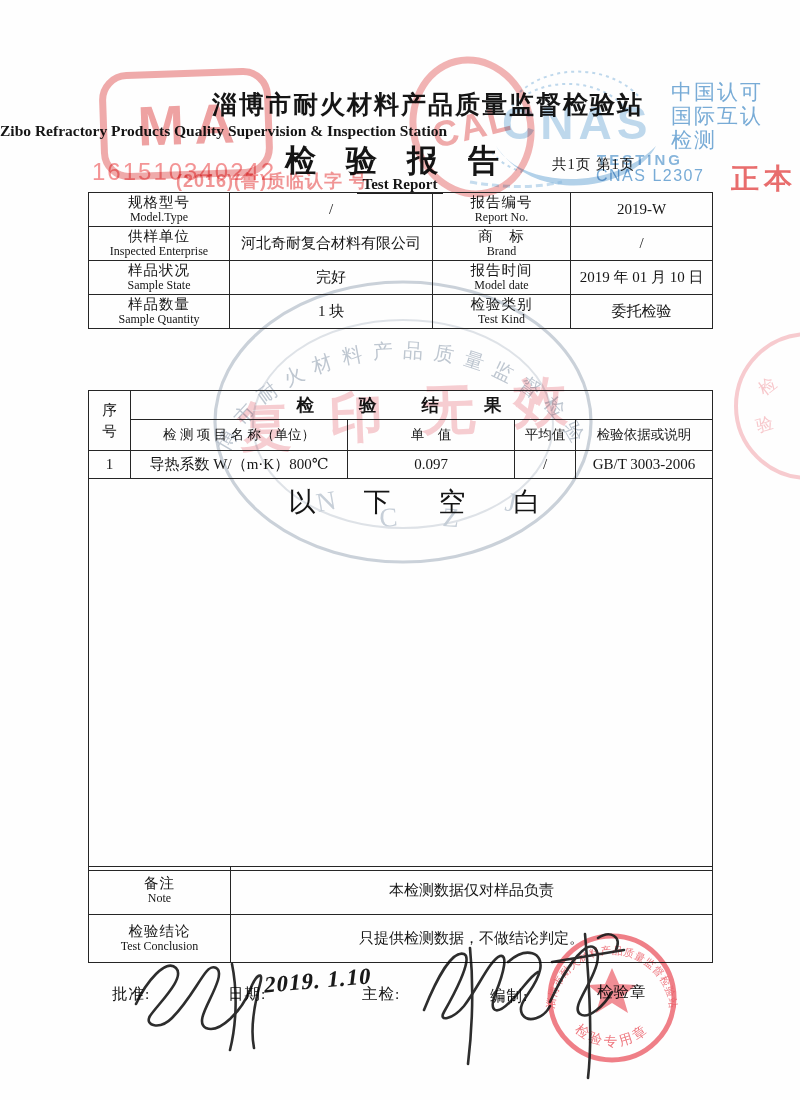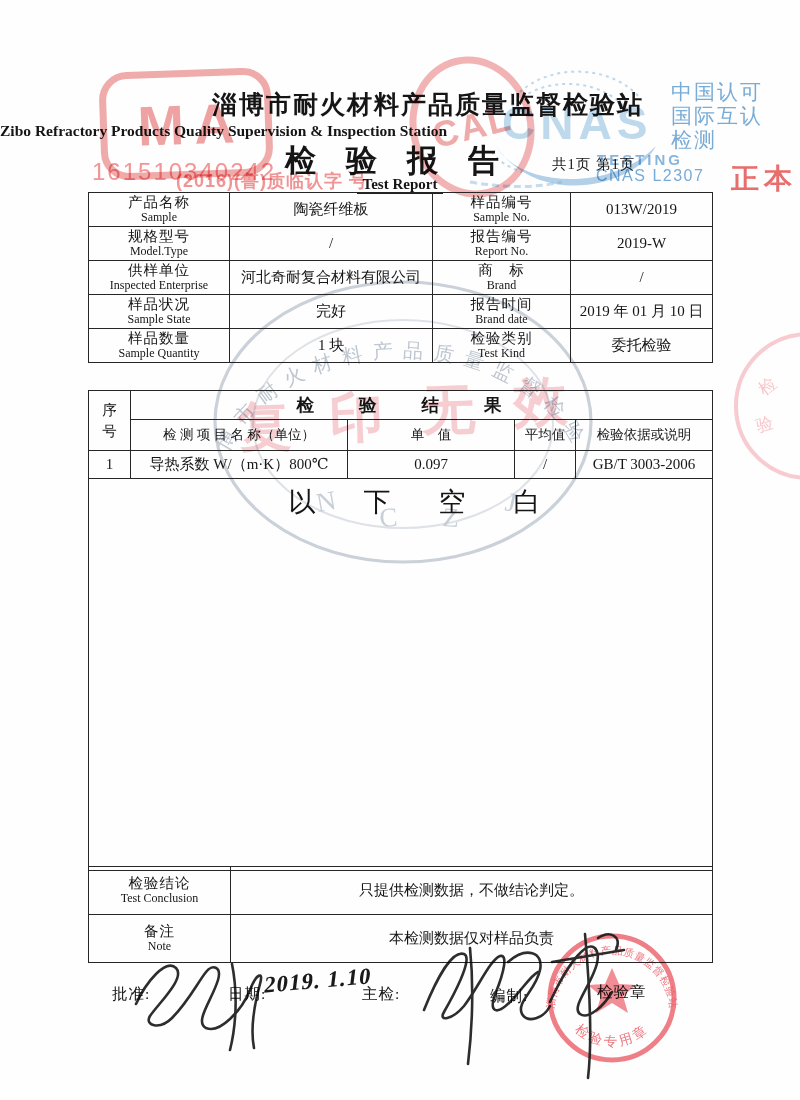--- a/index.html
+++ b/index.html
@@ -124,32 +124,20 @@
   <table class="info-tbl">
     <colgroup>
         <col style="width:141px">
         <col style="width:203px">
         <col style="width:138px">
         <col style="width:142px">
       </colgroup>
     <tbody>
       <tr>
         <td>
-            <div class="lbl-cn">产品名称</div>
-            <div class="lbl-en">Sample</div>
-          </td>
-        <td class="val">陶瓷纤维板</td>
-        <td>
-            <div class="lbl-cn">样品编号</div>
-            <div class="lbl-en">Sample No.</div>
-          </td>
-        <td class="val">013W/2019</td>
-      </tr>
-      <tr>
-        <td>
             <div class="lbl-cn">规格型号</div>
             <div class="lbl-en">Model.Type</div>
           </td>
         <td class="val">/</td>
         <td>
             <div class="lbl-cn">报告编号</div>
             <div class="lbl-en">Report No.</div>
           </td>
         <td class="val">2019-W</td>
       </tr>
@@ -166,21 +154,21 @@
         <td class="val">/</td>
       </tr>
       <tr>
         <td>
             <div class="lbl-cn">样品状况</div>
             <div class="lbl-en">Sample State</div>
           </td>
         <td class="val">完好</td>
         <td>
             <div class="lbl-cn">报告时间</div>
-            <div class="lbl-en">Brand date</div>
+            <div class="lbl-en">Model date</div>
           </td>
         <td class="val">2019 年 01 月 10 日</td>
       </tr>
       <tr>
         <td>
             <div class="lbl-cn">样品数量</div>
             <div class="lbl-en">Sample Quantity</div>
           </td>
         <td class="val">1 块</td>
         <td>
@@ -230,31 +218,31 @@
   </table>
 
   <table class="con-tbl">
     <colgroup>
         <col style="width:142px">
         <col style="width:482px">
       </colgroup>
     <tbody>
       <tr>
         <td>
+            <div class="lbl-cn">备注</div>
+            <div class="lbl-en">Note</div>
+          </td>
+        <td class="con-val">本检测数据仅对样品负责</td>
+      </tr>
+      <tr>
+        <td>
             <div class="lbl-cn">检验结论</div>
             <div class="lbl-en">Test Conclusion</div>
           </td>
         <td class="con-val">只提供检测数据，不做结论判定。</td>
-      </tr>
-      <tr>
-        <td>
-            <div class="lbl-cn">备注</div>
-            <div class="lbl-en">Note</div>
-          </td>
-        <td class="con-val">本检测数据仅对样品负责</td>
       </tr>
     </tbody>
   </table>
 
   <span class="sig-label sig-approve">批准:</span>
   <span class="sig-label sig-date">日期:</span>
   <span class="date-hand">2019. 1.10</span>
   <span class="sig-label sig-chief">主检:</span>
   <span class="sig-label sig-compile">编制:</span>
   <span class="sig-label sig-seal">检验章</span>

